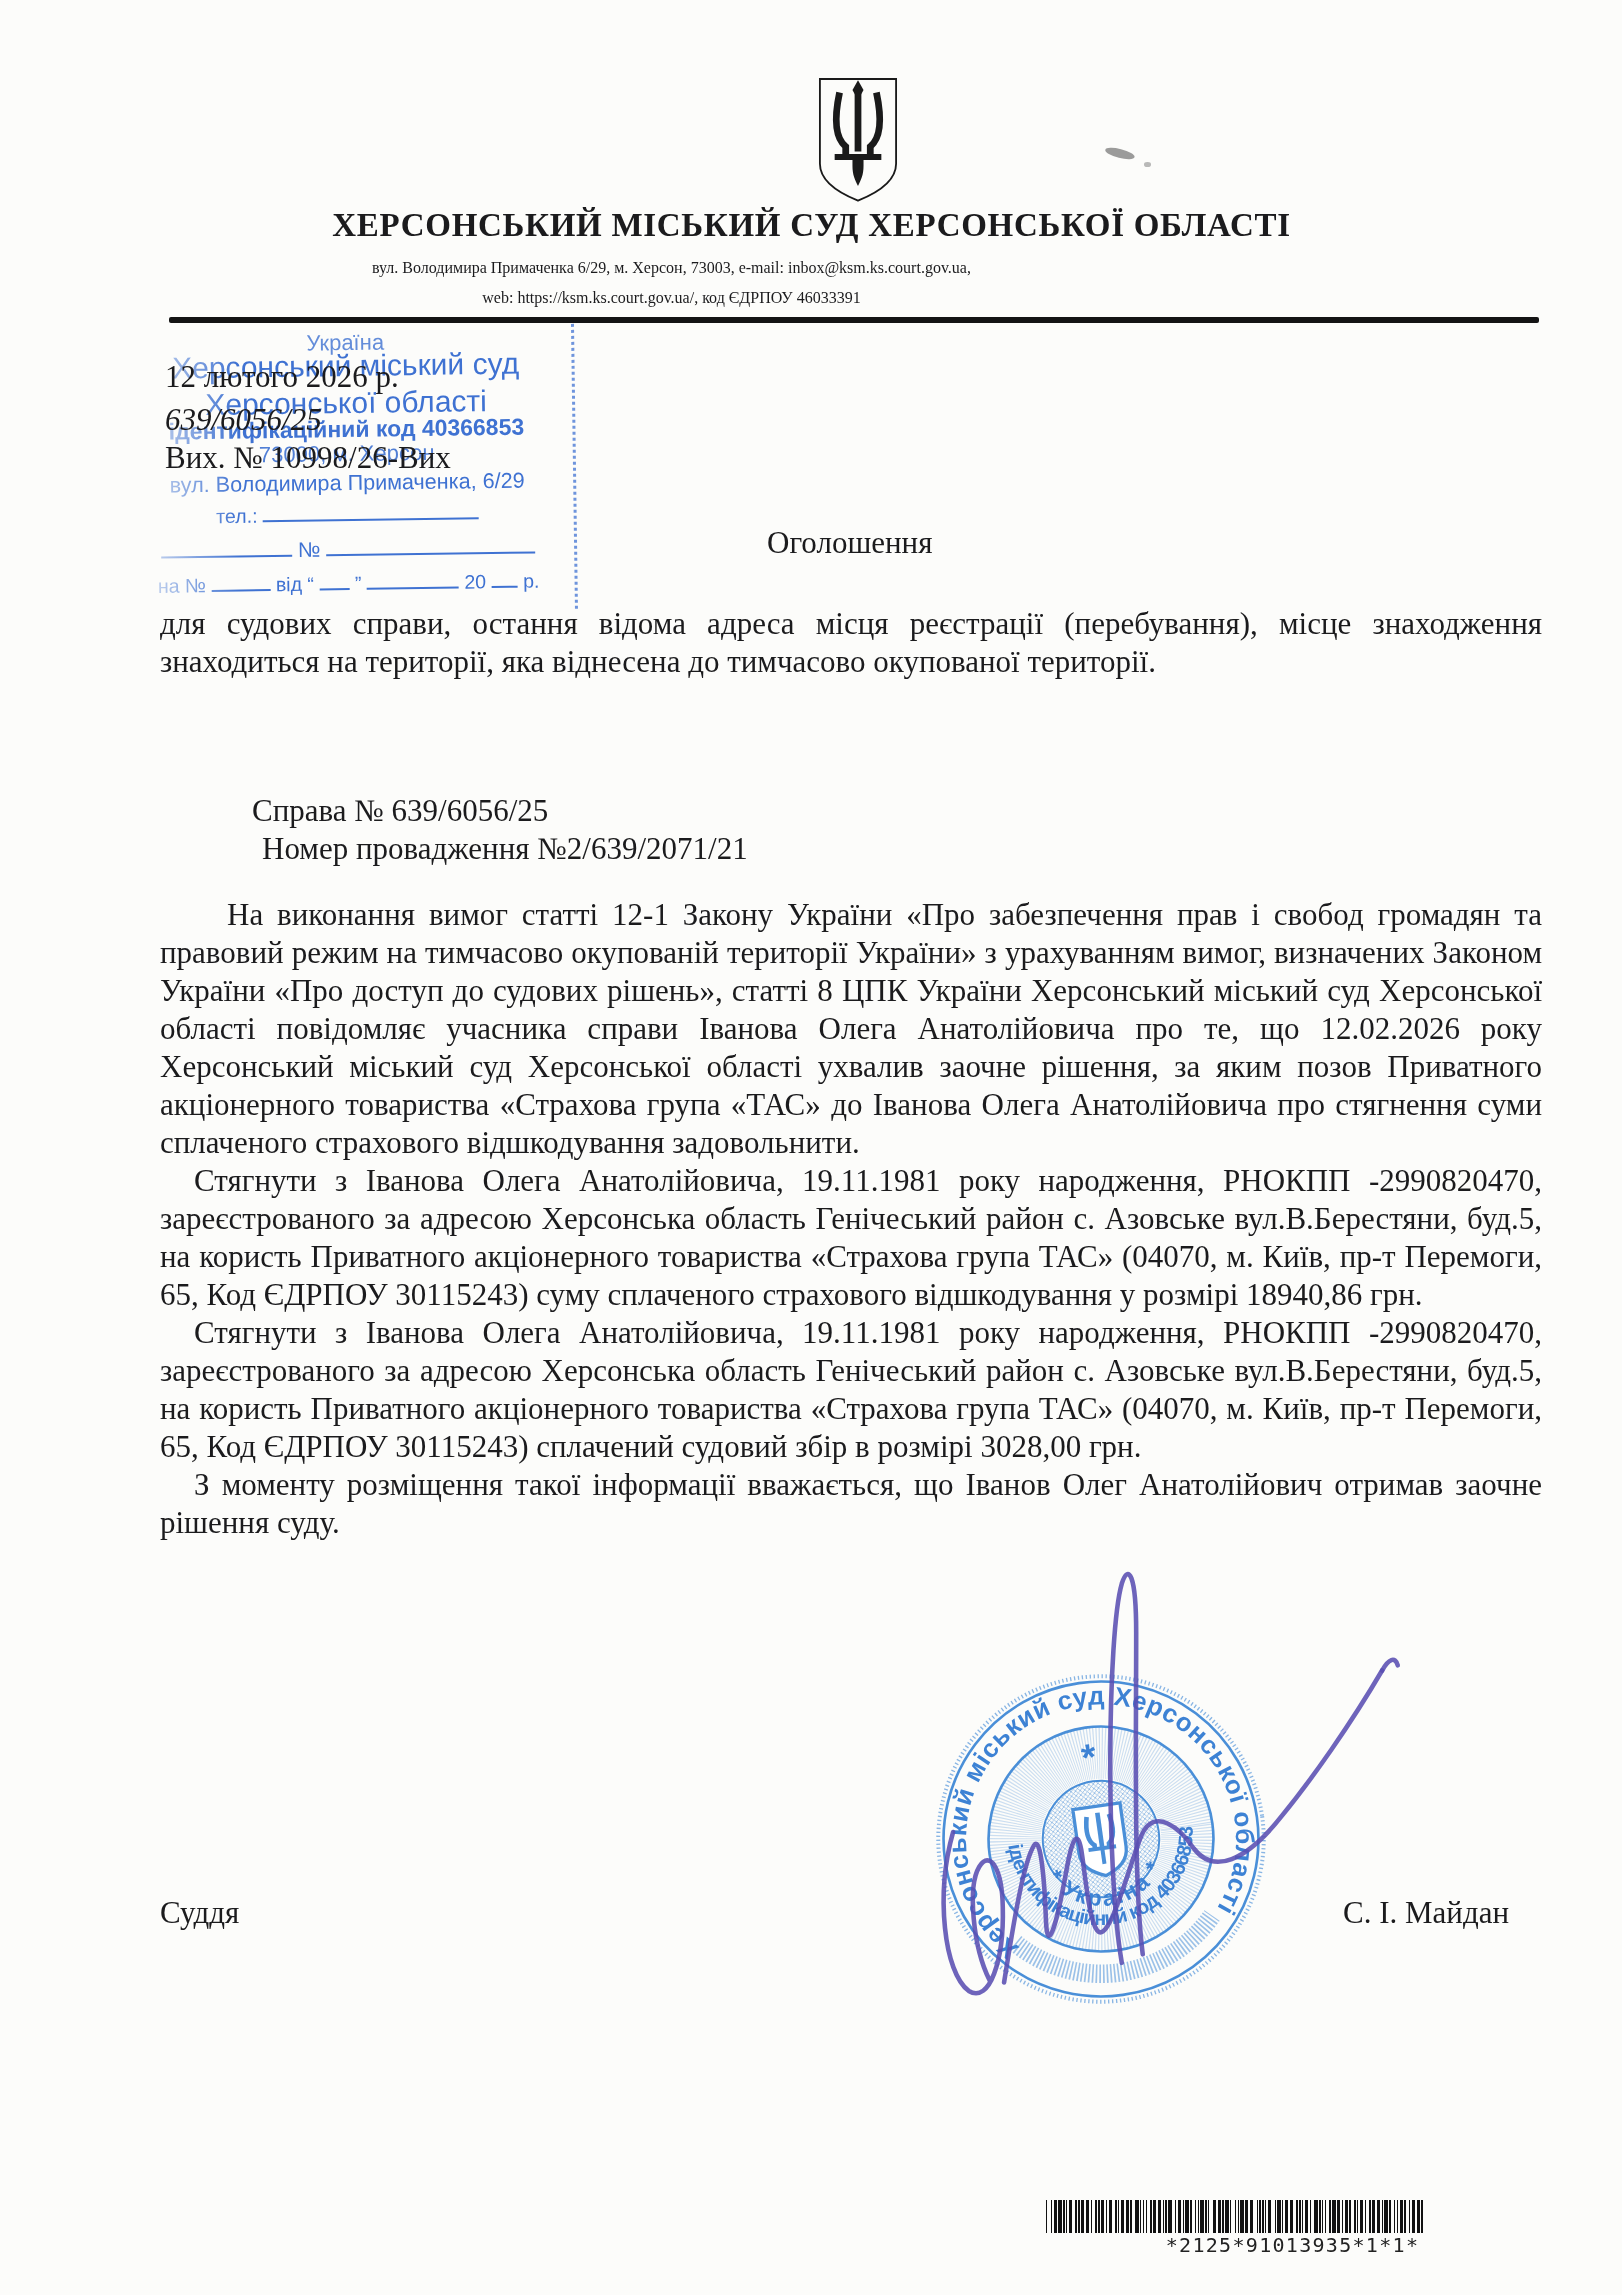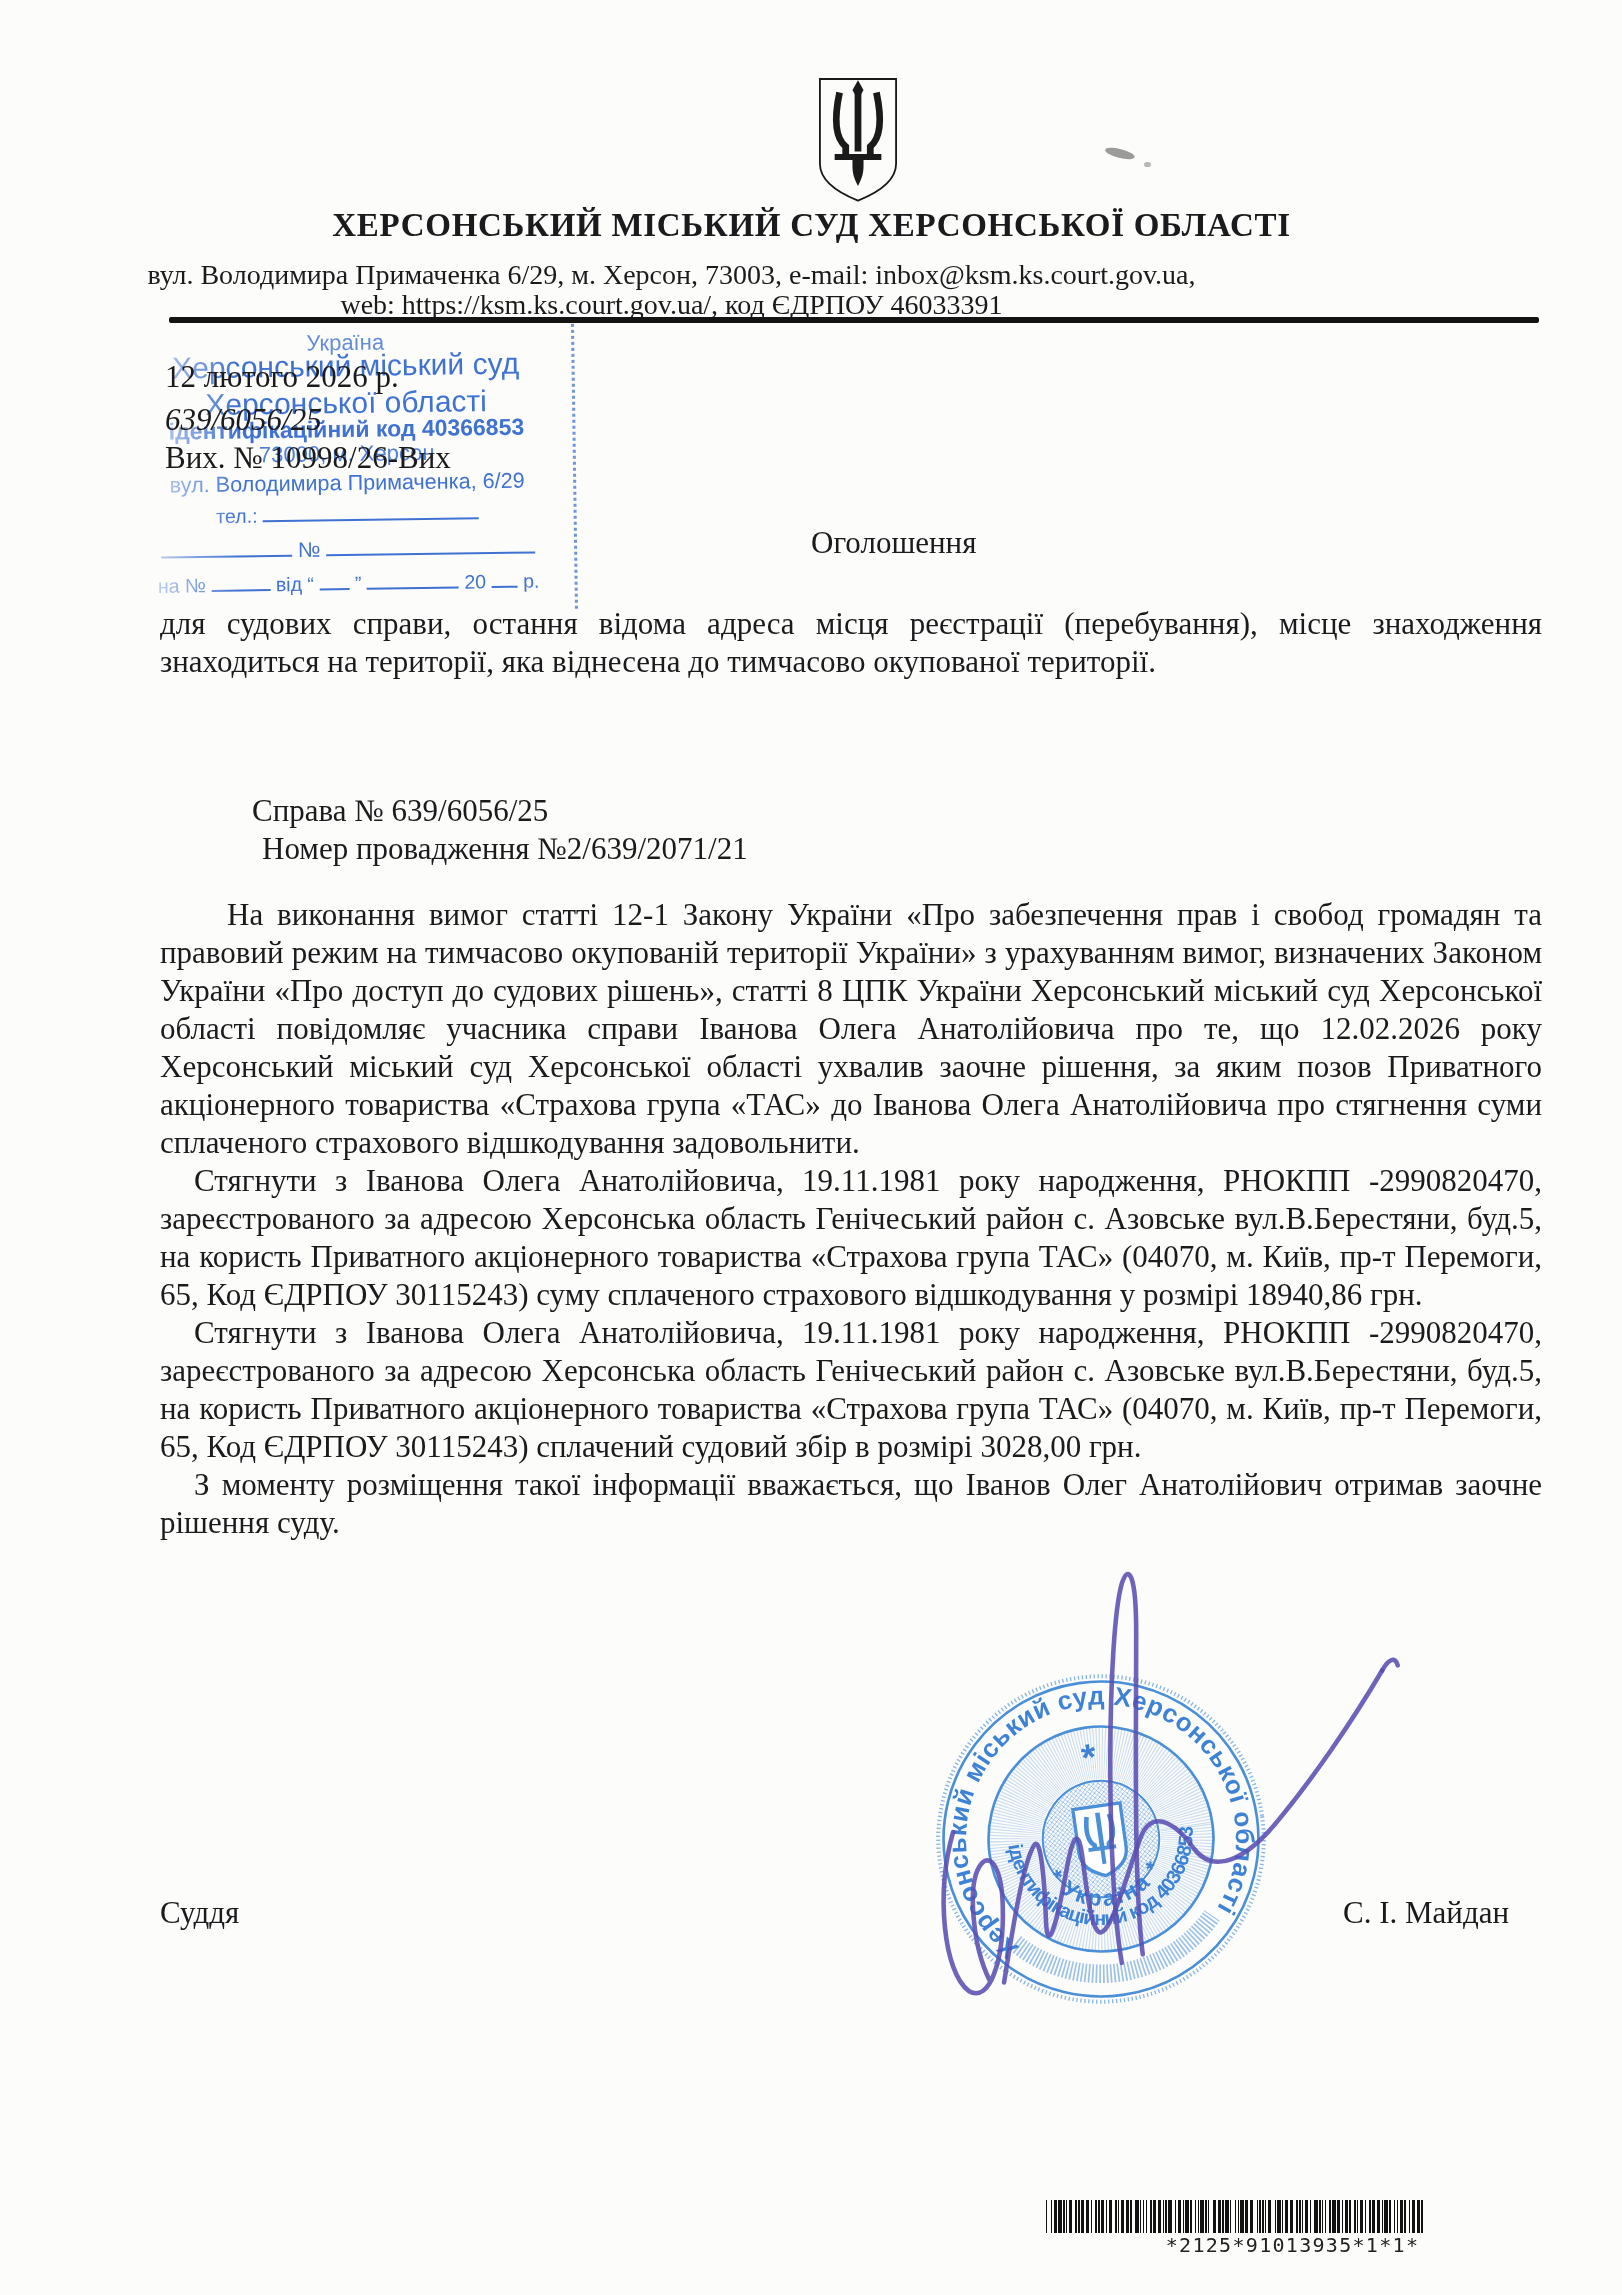--- a/index.html
+++ b/index.html
@@ -2,21 +2,21 @@
 <html style="font-size:10.5px"><head>
 <meta charset="utf-8">
 <style>
   html,body{margin:0;padding:0;background:#e8e8e6;}
   .page{position:relative;width:1623px;height:2295px;background:#fcfcfa;overflow:hidden;
         font-family:"Liberation Serif","DejaVu Serif",serif;color:#1b1b1d;}
   
   .tryzub{position:absolute;left:815px;top:73px;width:86px;height:130px;}
   .court-title{position:absolute;left:0;top:207px;width:1623px;text-align:center;
         font-size:33px;font-weight:bold;letter-spacing:0.7px;}
-  .addr{position:absolute;left:0;width:1343px;text-align:center;font-size:28px;}
+  .addr{position:absolute;left:0;width:1343px;text-align:center;font-size:16px;}
   .addr1{top:259px;}
   .addr2{top:289px;}
   .rule{position:absolute;left:169px;top:317px;width:1370px;height:5.9px;background:#141414;border-radius:2px;}
   .smudge{position:absolute;left:1105px;top:149px;width:30px;height:8.5px;background:#4a4a4a;
         border-radius:50%;opacity:.55;transform:rotate(14deg);}
   .smudge2{position:absolute;left:1144px;top:162px;width:6.5px;height:4.6px;background:#555;
         border-radius:50%;opacity:.4;}
   
   .stamp{position:absolute;left:121px;top:327px;width:452px;height:285px;
         font-family:"Liberation Sans","DejaVu Sans",sans-serif;color:#3f72d2;
@@ -33,21 +33,21 @@
   .st-tel{top:174px;font-size:19.6px;}
   .st-no{top:209px;font-size:21px;}
   .st-foot{top:243px;font-size:19.6px;}
   .u{display:inline-block;border-bottom:2px solid #3f72d2;height:18.3px;vertical-align:baseline;}
   
   .meta-line{position:absolute;left:165px;font-size:31px;white-space:nowrap;}
   .meta-date{top:359px;}
   .meta-case{top:402px;font-style:italic;}
   .meta-out{top:440px;}
   
-  .doc-title{position:absolute;left:767px;top:525px;font-size:31px;margin-left:44px;}
+  .doc-title{position:absolute;left:767px;top:525px;font-size:31px;}
   .intro{position:absolute;left:160px;top:605px;width:1382px;font-size:31px;line-height:38px;text-align:justify;}
   .addressee{position:absolute;left:495px;top:717px;font-size:31px;}
   .case-line{position:absolute;left:252px;top:793px;font-size:31px;}
   .proc-line{position:absolute;left:262px;top:831px;font-size:31px;}
   .bodytext{position:absolute;left:160px;top:896px;width:1382px;font-size:31px;line-height:38px;}
   .bodytext p{margin:0;text-align:justify;}
   .p-a{text-indent:67px;}
   .p-b{text-indent:34px;}
   
   .judge-label{position:absolute;left:160px;top:1895px;font-size:31px;}

